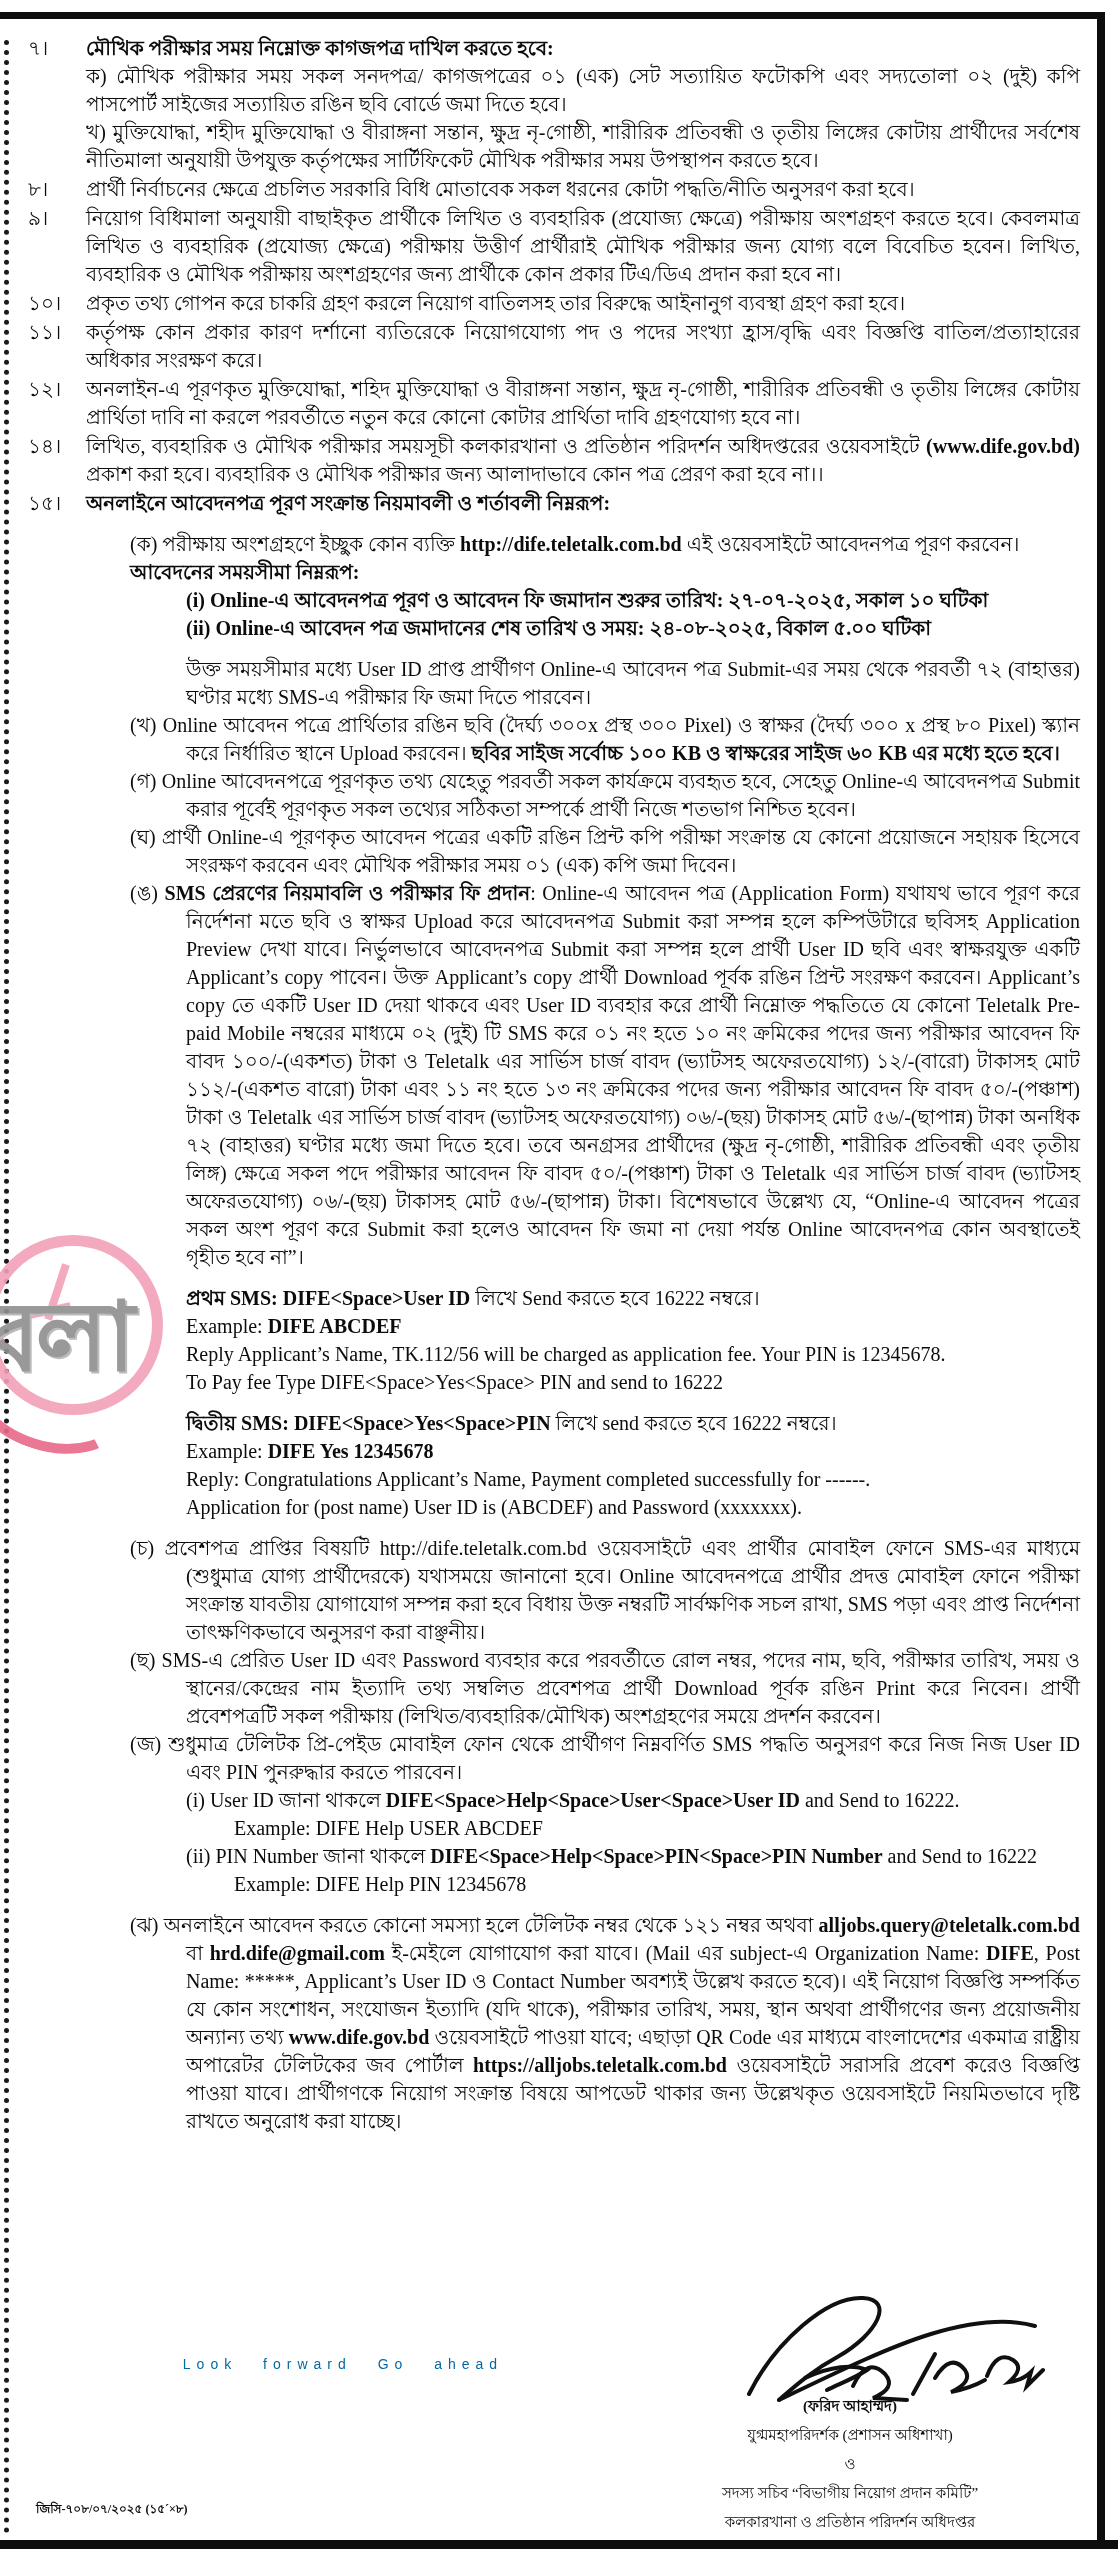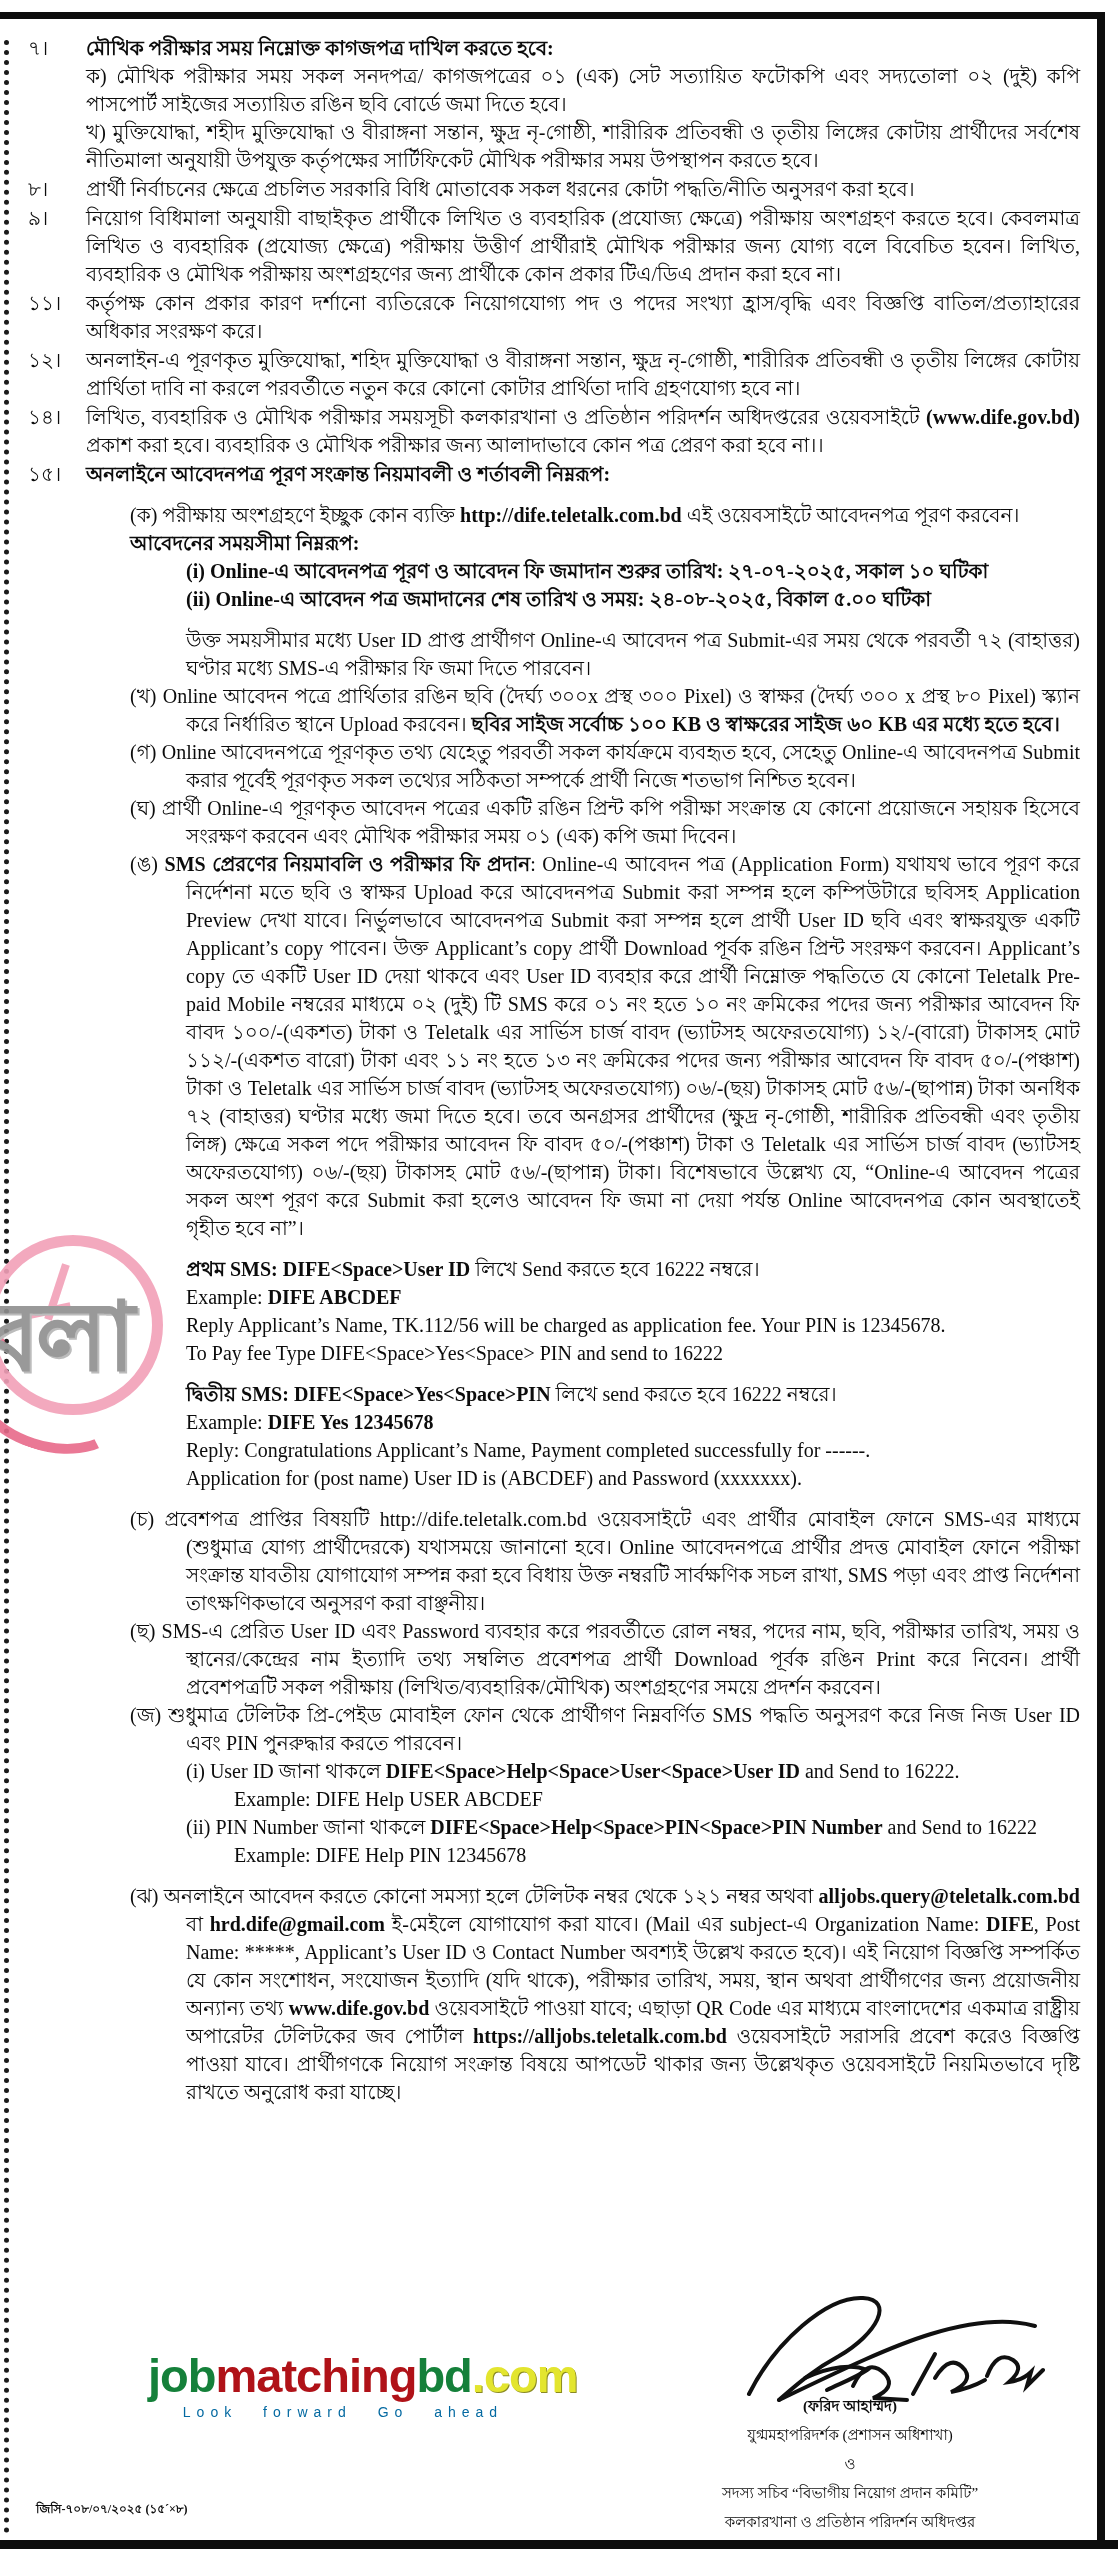--- a/index.html
+++ b/index.html
@@ -82,20 +82,26 @@
           <div class="para p"><span>প্রার্থী নির্বাচনের ক্ষেত্রে প্রচলিত সরকারি বিধি মোতাবেক সকল ধরনের কোটা পদ্ধতি/নীতি অনুসরণ করা হবে।</span></div>
         </div>
       </div>
       <div class="item">
         <div class="num">৯।</div>
         <div class="body">
           <div class="para p"><span>নিয়োগ বিধিমালা অনুযায়ী বাছাইকৃত প্রার্থীকে লিখিত ও ব্যবহারিক (প্রযোজ্য ক্ষেত্রে) পরীক্ষায় অংশগ্রহণ করতে হবে। কেবলমাত্র লিখিত ও ব্যবহারিক (প্রযোজ্য ক্ষেত্রে) পরীক্ষায় উত্তীর্ণ প্রার্থীরাই মৌখিক পরীক্ষার জন্য যোগ্য বলে বিবেচিত হবেন। লিখিত, ব্যবহারিক ও মৌখিক পরীক্ষায় অংশগ্রহণের জন্য প্রার্থীকে কোন প্রকার টিএ/ডিএ প্রদান করা হবে না।</span></div>
         </div>
       </div>
       <div class="item">
+        <div class="num">১০।</div>
+        <div class="body">
+          <div class="para p"><span>প্রকৃত তথ্য গোপন করে চাকরি গ্রহণ করলে নিয়োগ বাতিলসহ তার বিরুদ্ধে আইনানুগ ব্যবস্থা গ্রহণ করা হবে।</span></div>
+        </div>
+      </div>
+      <div class="item">
         <div class="num">১১।</div>
         <div class="body">
           <div class="para p"><span>কর্তৃপক্ষ কোন প্রকার কারণ দর্শানো ব্যতিরেকে নিয়োগযোগ্য পদ ও পদের সংখ্যা হ্রাস/বৃদ্ধি এবং বিজ্ঞপ্তি বাতিল/প্রত্যাহারের অধিকার সংরক্ষণ করে।</span></div>
         </div>
       </div>
       <div class="item">
         <div class="num">১২।</div>
         <div class="body">
           <div class="para p"><span>অনলাইন-এ পূরণকৃত মুক্তিযোদ্ধা, শহিদ মুক্তিযোদ্ধা ও বীরাঙ্গনা সন্তান, ক্ষুদ্র নৃ-গোষ্ঠী, শারীরিক প্রতিবন্ধী ও তৃতীয় লিঙ্গের কোটায় প্রার্থিতা দাবি না করলে পরবর্তীতে নতুন করে কোনো কোটার প্রার্থিতা দাবি গ্রহণযোগ্য হবে না।</span></div>
         </div>
@@ -133,23 +139,20 @@
           <div class="para ind2"><span>(i) User ID জানা থাকলে </span><span class="b">DIFE&lt;Space&gt;Help&lt;Space&gt;User&lt;Space&gt;User ID</span><span> and Send to 16222.</span></div>
           <div class="para ind3"><span>Example: DIFE Help USER ABCDEF</span></div>
           <div class="para ind2"><span>(ii) PIN Number জানা থাকলে </span><span class="b">DIFE&lt;Space&gt;Help&lt;Space&gt;PIN&lt;Space&gt;PIN Number</span><span> and Send to 16222</span></div>
           <div class="para ind3"><span>Example: DIFE Help PIN 12345678</span></div>
           <div class="para sub mt"><span>(ঝ) অনলাইনে আবেদন করতে কোনো সমস্যা হলে টেলিটক নম্বর থেকে ১২১ নম্বর অথবা </span><span class="b">alljobs.query@teletalk.com.bd</span><span> বা </span><span class="b">hrd.dife@gmail.com</span><span> ই-মেইলে যোগাযোগ করা যাবে। (Mail এর subject-এ Organization Name: </span><span class="b">DIFE</span><span>, Post Name: *****, Applicant’s User ID ও Contact Number অবশ্যই উল্লেখ করতে হবে)। এই নিয়োগ বিজ্ঞপ্তি সম্পর্কিত যে কোন সংশোধন, সংযোজন ইত্যাদি (যদি থাকে), পরীক্ষার তারিখ, সময়, স্থান অথবা প্রার্থীগণের জন্য প্রয়োজনীয় অন্যান্য তথ্য </span><span class="b">www.dife.gov.bd</span><span> ওয়েবসাইটে পাওয়া যাবে; এছাড়া QR Code এর মাধ্যমে বাংলাদেশের একমাত্র রাষ্ট্রীয় অপারেটর টেলিটকের জব পোর্টাল </span><span class="b">https://alljobs.teletalk.com.bd</span><span> ওয়েবসাইটে সরাসরি প্রবেশ করেও বিজ্ঞপ্তি পাওয়া যাবে। প্রার্থীগণকে নিয়োগ সংক্রান্ত বিষয়ে আপডেট থাকার জন্য উল্লেখকৃত ওয়েবসাইটে নিয়মিতভাবে দৃষ্টি রাখতে অনুরোধ করা যাচ্ছে।</span></div>
         </div>
       </div>
     </div>
 
   <div class="logo">
-    <div class="logo-line">
-      <span class="logo-green">job</span><span class="logo-red">matching</span><span class="logo-green">bd</span><span class="logo-yellow">.com</span>
-    </div>
     <div class="logo-tagline">Look forward Go ahead</div>
   </div>
 
   <svg class="signature-svg" viewBox="0 0 320 130">
     <g fill="none" stroke="#101010" stroke-width="4" stroke-linecap="round">
       <path d="M14,112 C40,60 92,14 128,16 C160,18 142,52 104,74 C78,88 60,104 44,118"></path>
       <path d="M44,118 C90,96 150,66 196,52 C236,40 272,36 300,44"></path>
       <path d="M70,96 C96,84 118,82 132,88 C120,96 104,102 92,108"></path>
       <path d="M118,104 q14,-30 32,-12 q12,14 -12,24 l34,2"></path>
       <path d="M178,112 l22,-40 M200,96 q16,-26 30,-8 q8,12 -14,22 q20,-4 34,-12"></path>

